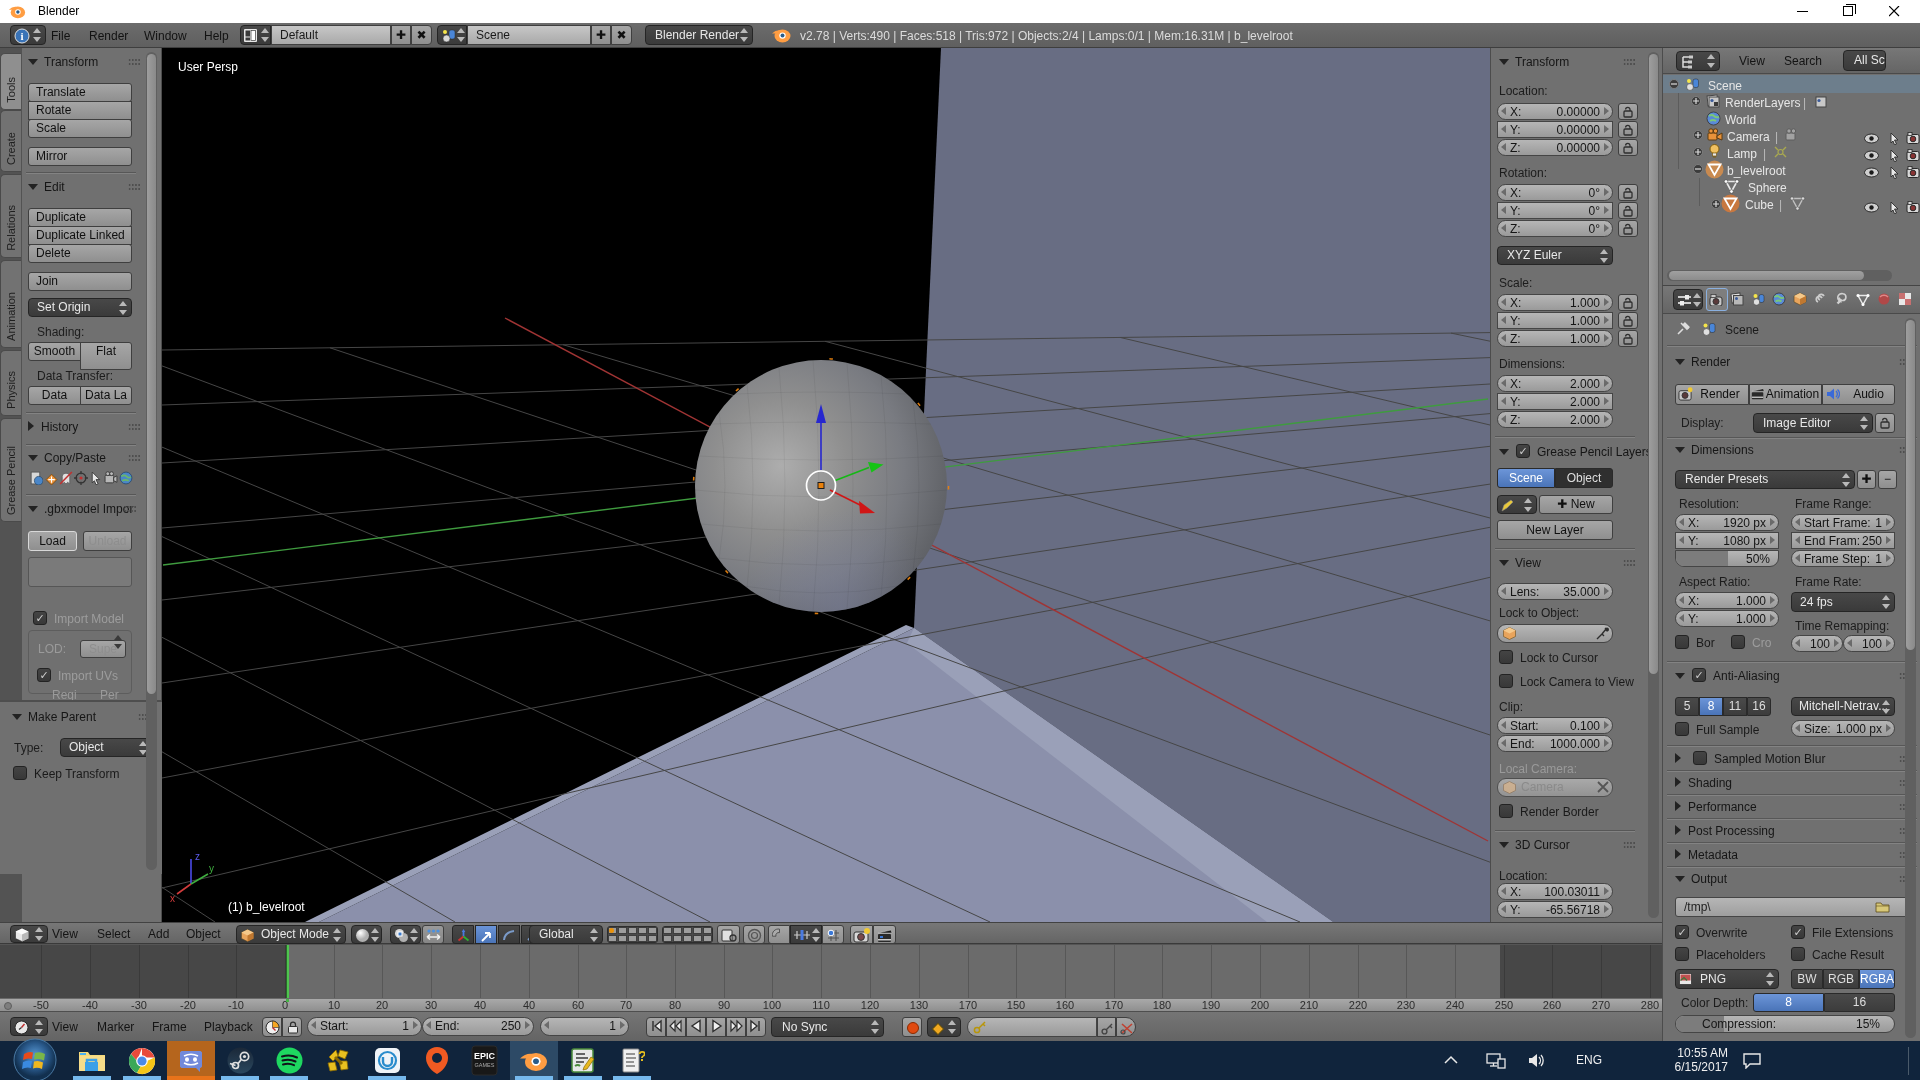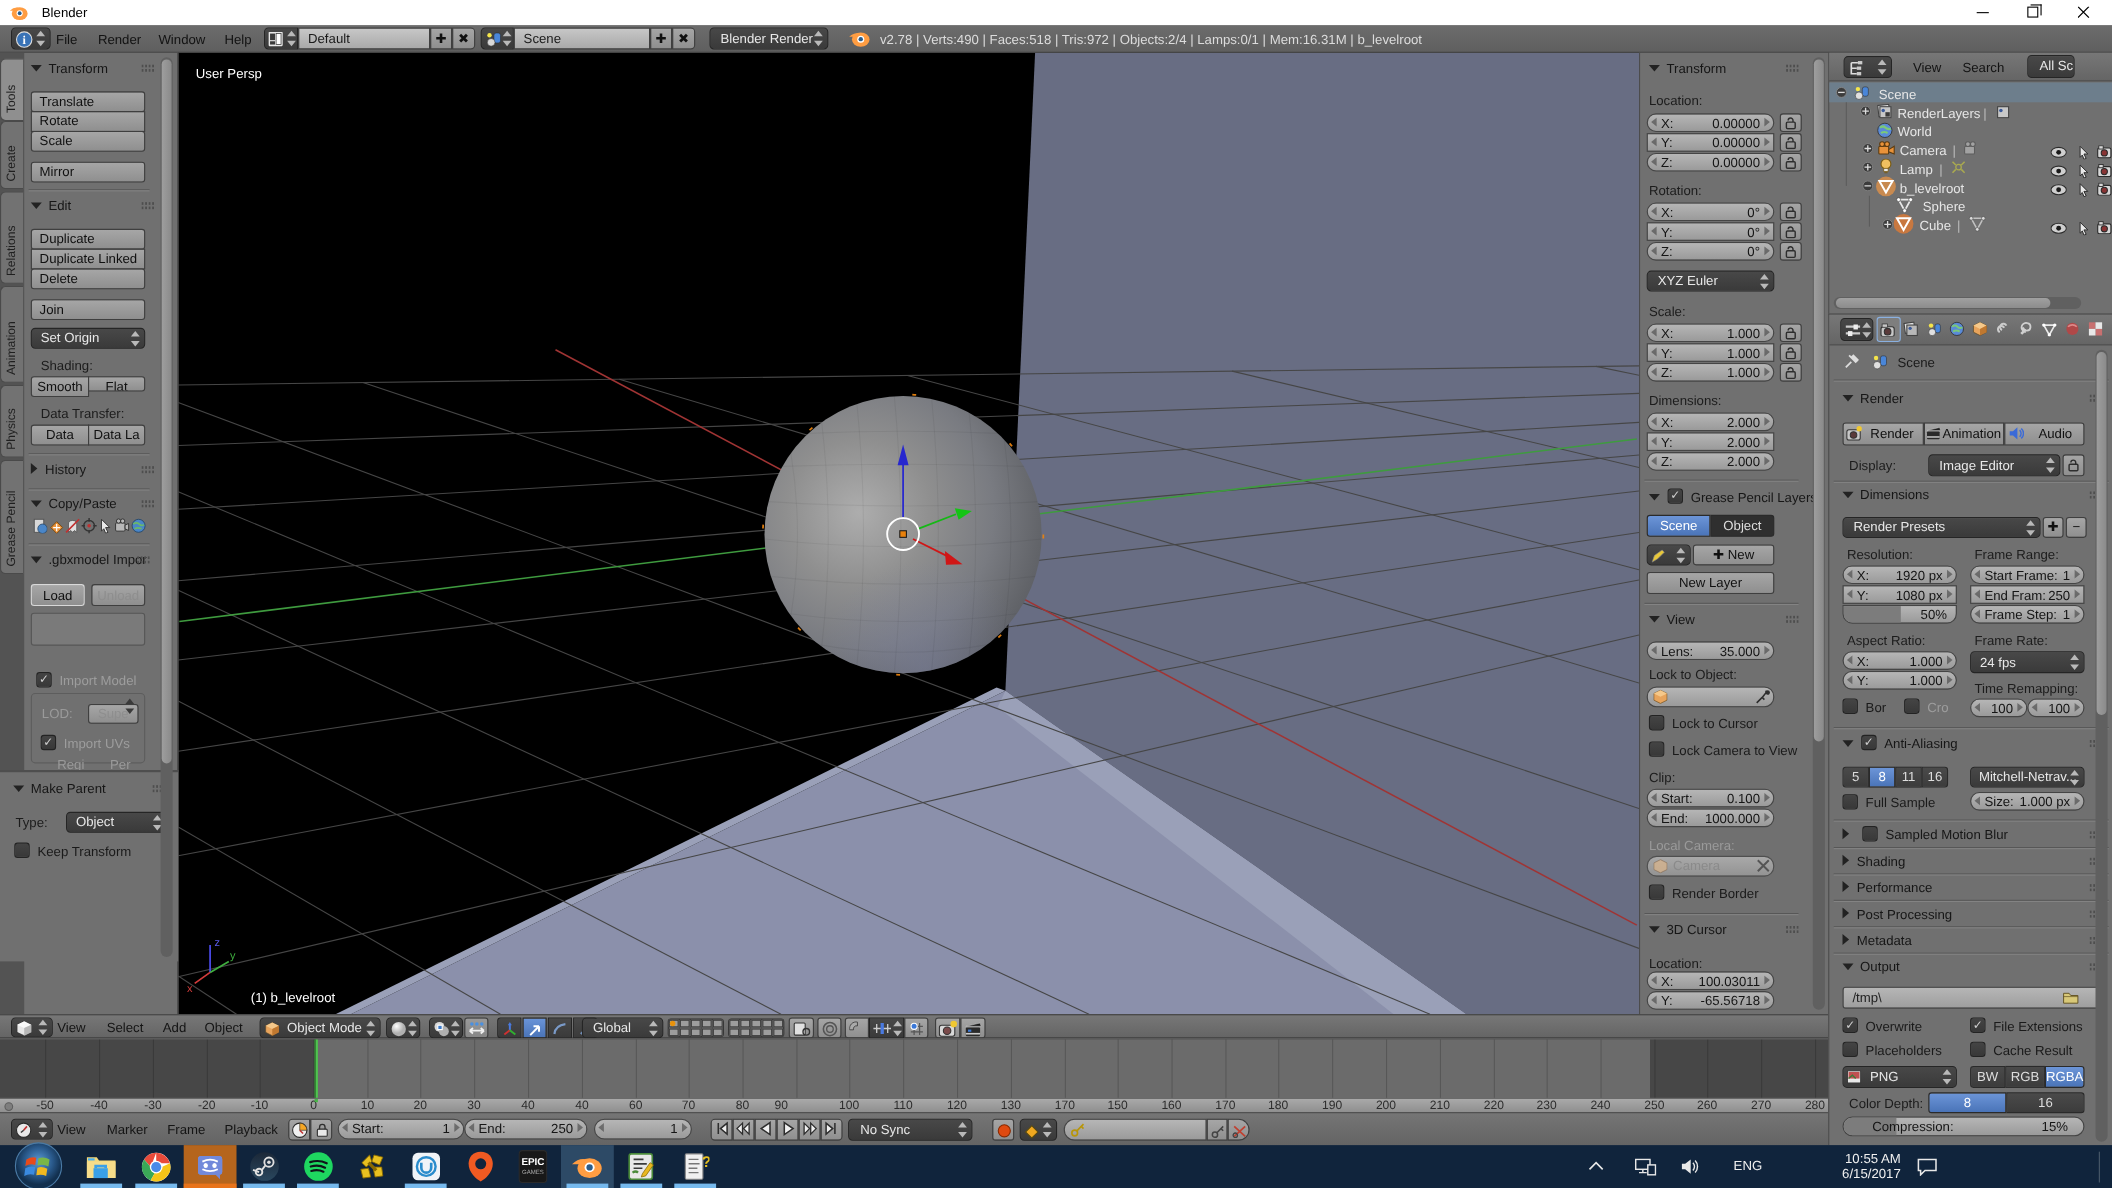--- a/index.html
+++ b/index.html
@@ -198,21 +198,21 @@
 <div class="groove" style="left:26px;top:124px;width:110px"></div>
 <div class="hdrt" style="left:28px;top:132px"><span class="tri-d"></span>Edit</div>
 <div class="dots" style="left:128px;top:135px"></div>
 <div class="btn btnl" style="left:28px;top:160px;width:104px;height:19px;line-height:17px">Duplicate</div>
 <div class="btn btnl" style="left:28px;top:178px;width:104px;height:19px;line-height:17px;border-radius:0">Duplicate Linked</div>
 <div class="btn btnl" style="left:28px;top:196px;width:104px;height:19px;line-height:17px">Delete</div>
 <div class="btn btnl" style="left:28px;top:224px;width:104px;height:19px;line-height:17px">Join</div>
 <div class="dd" style="left:28px;top:250px;width:104px;height:19px;line-height:17px;padding-left:8px">Set Origin<div class="updn"></div></div>
 <div class="lbl" style="left:37px;top:277px">Shading:</div>
 <div class="btn" style="left:28px;top:294px;width:53px;height:19px;line-height:17px;border-radius:3px 0 0 3px">Smooth</div>
-<div class="btn" style="left:80px;top:294px;width:52px;height:14px;line-height:17px;border-radius:0 3px 3px 0">Flat</div>
+<div class="btn" style="left:80px;top:294px;width:52px;height:28px;line-height:17px;border-radius:0 3px 3px 0">Flat</div>
 <div class="lbl" style="left:37px;top:321px">Data Transfer:</div>
 <div class="btn" style="left:28px;top:338px;width:53px;height:19px;line-height:17px;border-radius:3px 0 0 3px">Data</div>
 <div class="btn" style="left:80px;top:338px;width:52px;height:19px;line-height:17px;border-radius:0 3px 3px 0">Data La</div>
 <div class="groove" style="left:26px;top:364px;width:110px"></div>
 <div class="hdrt" style="left:28px;top:372px"><span class="tri-r"></span>History</div>
 <div class="dots" style="left:128px;top:375px"></div>
 <div class="groove" style="left:26px;top:396px;width:110px"></div>
 <div class="hdrt" style="left:28px;top:403px"><span class="tri-d"></span>Copy/Paste</div>
 <div class="dots" style="left:128px;top:406px"></div>
 <svg class="abs" style="left:29px;top:423px" width="14" height="14" viewBox="0 0 13 13">
@@ -663,21 +663,21 @@
 <div class="abs" style="left:216px;top:0px;width:40px;text-align:center;color:#2c2c2c;font-size:11px">-10</div>
 <div class="abs" style="left:265px;top:0px;width:40px;text-align:center;color:#2c2c2c;font-size:11px">0</div>
 <div class="abs" style="left:314px;top:0px;width:40px;text-align:center;color:#2c2c2c;font-size:11px">10</div>
 <div class="abs" style="left:362px;top:0px;width:40px;text-align:center;color:#2c2c2c;font-size:11px">20</div>
 <div class="abs" style="left:411px;top:0px;width:40px;text-align:center;color:#2c2c2c;font-size:11px">30</div>
 <div class="abs" style="left:460px;top:0px;width:40px;text-align:center;color:#2c2c2c;font-size:11px">40</div>
 <div class="abs" style="left:509px;top:0px;width:40px;text-align:center;color:#2c2c2c;font-size:11px">40</div>
 <div class="abs" style="left:558px;top:0px;width:40px;text-align:center;color:#2c2c2c;font-size:11px">60</div>
 <div class="abs" style="left:606px;top:0px;width:40px;text-align:center;color:#2c2c2c;font-size:11px">70</div>
 <div class="abs" style="left:655px;top:0px;width:40px;text-align:center;color:#2c2c2c;font-size:11px">80</div>
-<div class="abs" style="left:704px;top:0px;width:40px;color:#2c2c2c;font-size:11px">90</div>
+<div class="abs" style="left:704px;top:0px;width:40px;text-align:center;color:#2c2c2c;font-size:11px">90</div>
 <div class="abs" style="left:752px;top:0px;width:40px;text-align:center;color:#2c2c2c;font-size:11px">100</div>
 <div class="abs" style="left:801px;top:0px;width:40px;text-align:center;color:#2c2c2c;font-size:11px">110</div>
 <div class="abs" style="left:850px;top:0px;width:40px;text-align:center;color:#2c2c2c;font-size:11px">120</div>
 <div class="abs" style="left:899px;top:0px;width:40px;text-align:center;color:#2c2c2c;font-size:11px">130</div>
 <div class="abs" style="left:948px;top:0px;width:40px;text-align:center;color:#2c2c2c;font-size:11px">170</div>
 <div class="abs" style="left:996px;top:0px;width:40px;text-align:center;color:#2c2c2c;font-size:11px">150</div>
 <div class="abs" style="left:1045px;top:0px;width:40px;text-align:center;color:#2c2c2c;font-size:11px">160</div>
 <div class="abs" style="left:1094px;top:0px;width:40px;text-align:center;color:#2c2c2c;font-size:11px">170</div>
 <div class="abs" style="left:1142px;top:0px;width:40px;text-align:center;color:#2c2c2c;font-size:11px">180</div>
 <div class="abs" style="left:1191px;top:0px;width:40px;text-align:center;color:#2c2c2c;font-size:11px">190</div>

